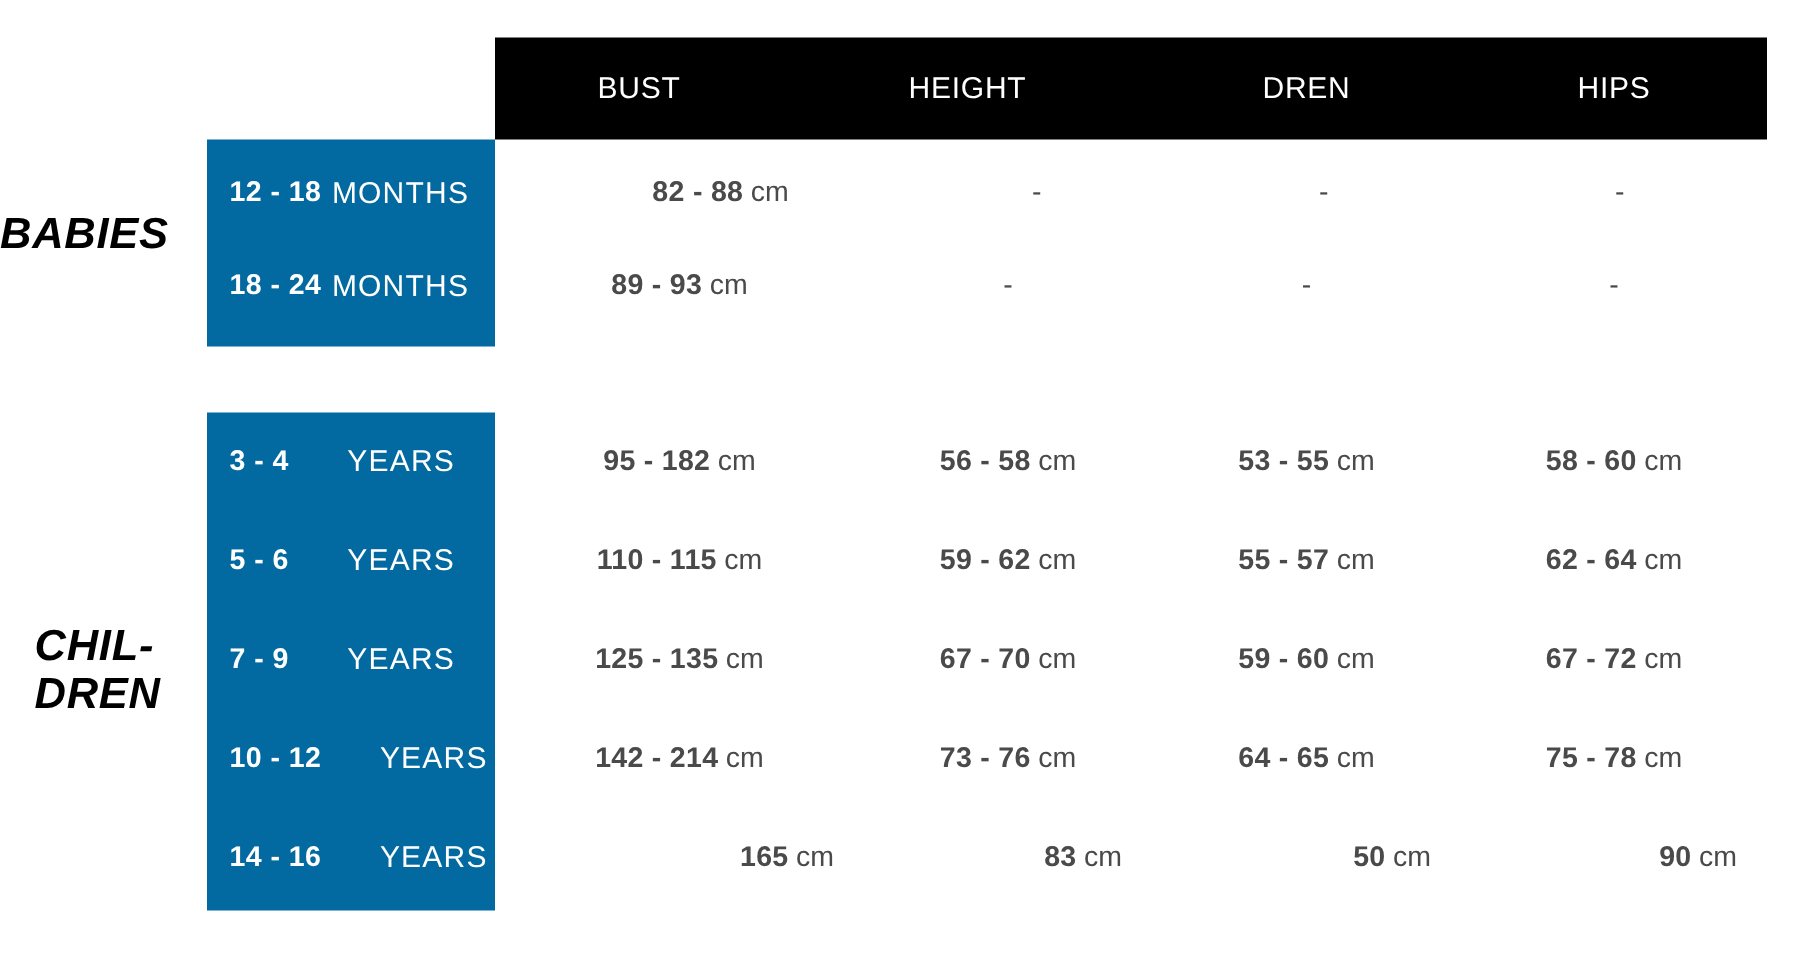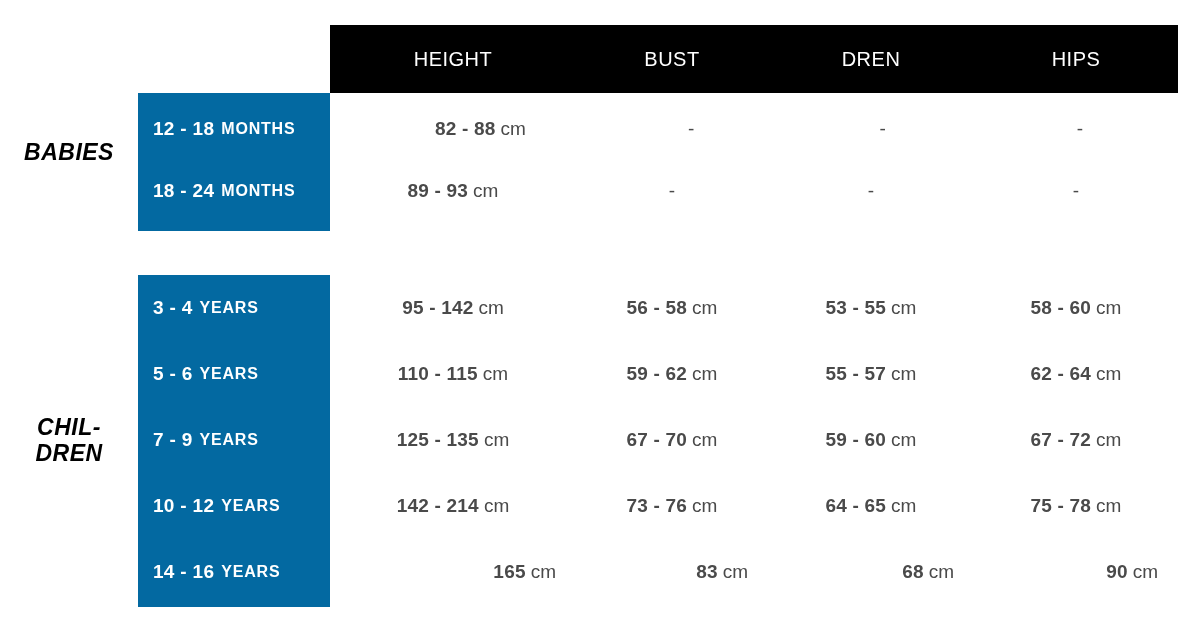--- a/index.html
+++ b/index.html
@@ -47,30 +47,30 @@
   .hc-height { width: 246px; }
   .hc-bust   { width: 192px; }
   .hc-waist  { width: 206px; }
   .hc-hips   { width: 204px; }
 
   
   .group-label {
     position: absolute;
     left: 0;
     width: 138px;
-    text-align: center;
+    text-align: left;
     font-style: italic;
     font-weight: bold;
     color: #000000;
-    font-size: 23px;
+    font-size: 29px;
     line-height: 1.12;
     letter-spacing: 0.5px;
   }
   .group-label.babies { top: 140px; }
-  .group-label.children { top: 415px; }
+  .group-label.children { top: 415px; padding-left: 23px; }
 
   
   .age-block {
     position: absolute;
     left: 138px;
     width: 192px;
     background: #0369a1;
   }
   .age-block.babies { top: 93px; height: 138px; }
   .age-block.children { top: 275px; height: 332px; }
@@ -81,28 +81,28 @@
     padding-left: 15px;
     color: #ffffff;
     white-space: nowrap;
   }
   .age-num {
     font-size: 19px;
     font-weight: bold;
     letter-spacing: 0.3px;
   }
   .age-unit {
-    font-size: 16px;
-    font-weight: 700;
+    font-size: 20px;
+    font-weight: 400;
     letter-spacing: 0.8px;
     margin-left: 7px;
   }
   .age-block.babies .age-row { height: 62px; }
   .age-block.babies .age-row:first-child { margin-top: 5px; }
-  .age-block.children .age-row { height: 66px; }
+  .age-block.children .age-row { height: 66px; gap: 32px; }
 
   
   .values {
     position: absolute;
     left: 330px;
     width: 848px;
   }
   .values.babies { top: 93px; }
   .values.children { top: 275px; }
 
@@ -141,22 +141,22 @@
   
   .value-row.align-right .value-cell { text-align: right; padding-right: 20px; padding-left: 20px; }
 </style>
 </head>
 <body>
 
 <div class="sheet">
 
   <div class="header-band">
     <div class="header-row">
+      <div class="header-cell hc-bust">BUST</div>
       <div class="header-cell hc-height">HEIGHT</div>
-      <div class="header-cell hc-bust">BUST</div>
       <div class="header-cell hc-waist">DREN</div>
       <div class="header-cell hc-hips">HIPS</div>
     </div>
   </div>
 
   <div class="group-label babies">BABIES</div>
 
   <div class="age-block babies">
     <div class="age-row">
       <span class="age-num">12 - 18</span>
@@ -224,21 +224,21 @@
     <div class="age-row">
       <span class="age-num">14 - 16</span>
       <span class="age-unit">YEARS</span>
     </div>
   </div>
 
   <div class="values children">
 
     <div class="value-row">
       <div class="value-cell vc-height">
-        <span class="val-num">95 - 142</span><span class="val-unit">cm</span>
+        <span class="val-num">95 - 182</span><span class="val-unit">cm</span>
       </div>
       <div class="value-cell vc-bust">
         <span class="val-num">56 - 58</span><span class="val-unit">cm</span>
       </div>
       <div class="value-cell vc-waist">
         <span class="val-num">53 - 55</span><span class="val-unit">cm</span>
       </div>
       <div class="value-cell vc-hips">
         <span class="val-num">58 - 60</span><span class="val-unit">cm</span>
       </div>
@@ -290,21 +290,21 @@
     </div>
 
     <div class="value-row align-right">
       <div class="value-cell vc-height">
         <span class="val-num">165</span><span class="val-unit">cm</span>
       </div>
       <div class="value-cell vc-bust">
         <span class="val-num">83</span><span class="val-unit">cm</span>
       </div>
       <div class="value-cell vc-waist">
-        <span class="val-num">68</span><span class="val-unit">cm</span>
+        <span class="val-num">50</span><span class="val-unit">cm</span>
       </div>
       <div class="value-cell vc-hips">
         <span class="val-num">90</span><span class="val-unit">cm</span>
       </div>
     </div>
 
   </div>
 
 </div>
 

